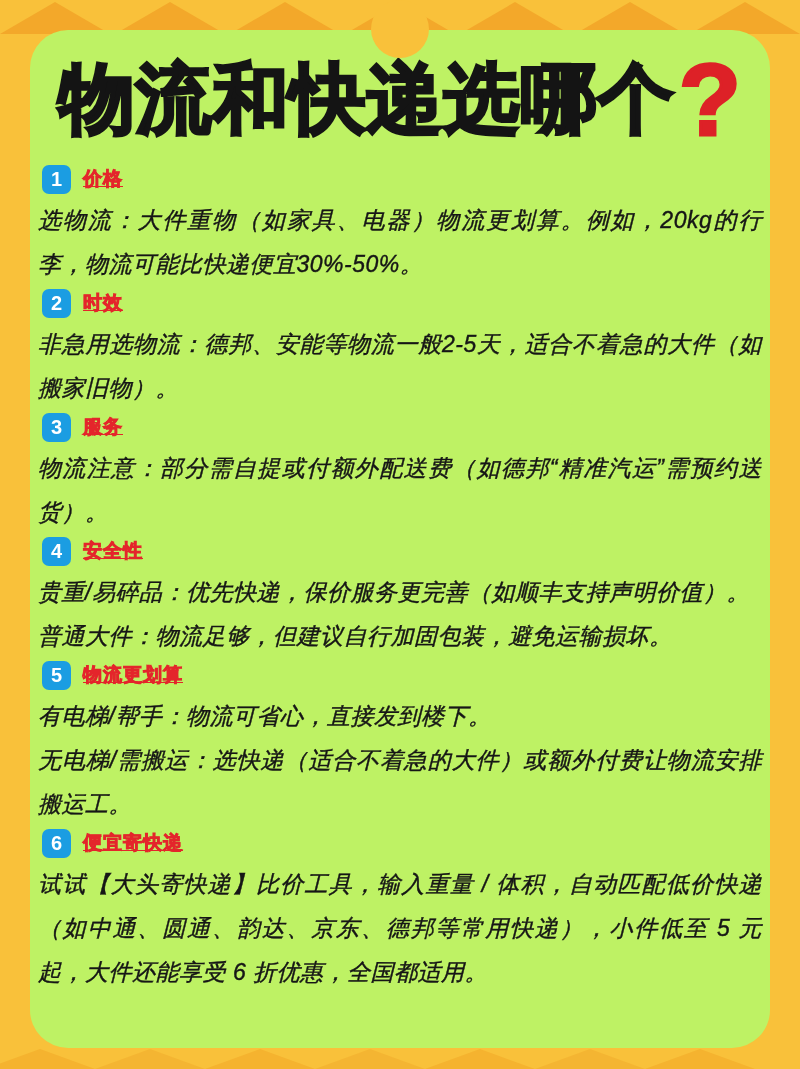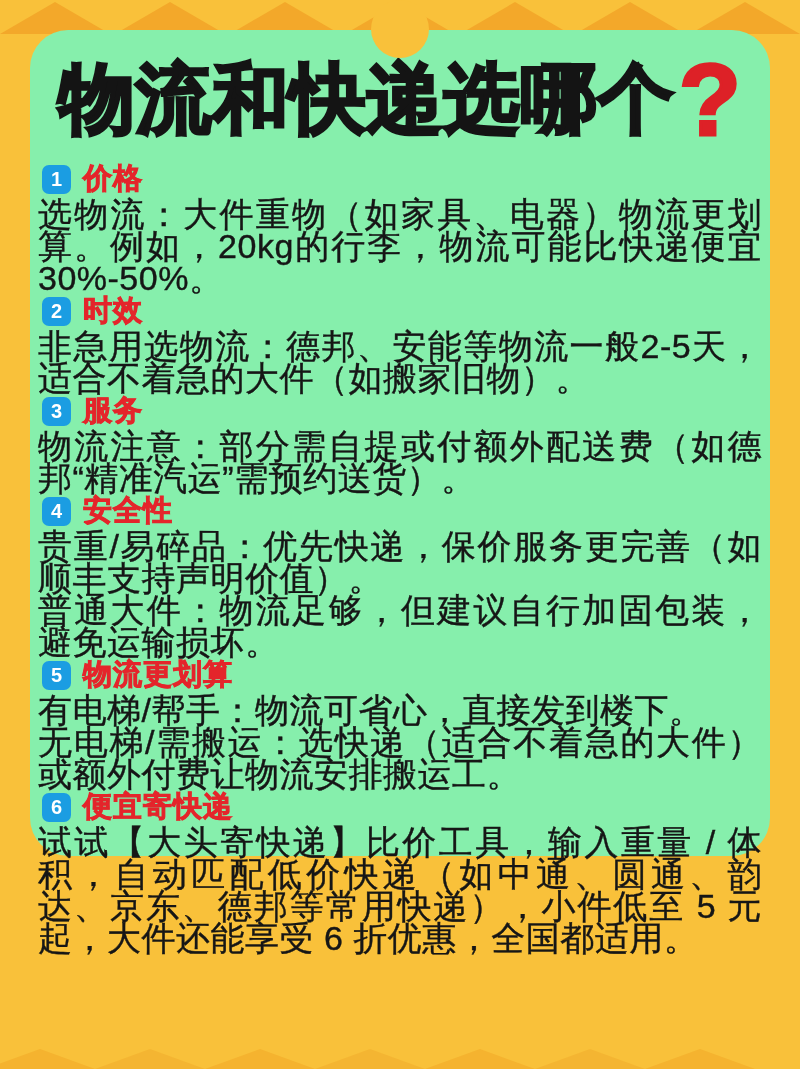--- a/index.html
+++ b/index.html
@@ -9,22 +9,22 @@
     background: #F9C13A;
     position: relative;
   }
   .bg-deco { position: absolute; left: 0; width: 800px; z-index: 0; }
   .bg-deco.top { top: 0; height: 34px; }
   .bg-deco.bottom { bottom: 0; height: 24px; }
 
   .card {
     position: absolute;
     left: 30px; top: 30px;
-    width: 740px; height: 826px;
-    background: #86efac;
+    width: 740px; height: 1018px;
+    background: #bef264;
     border-radius: 38px;
     z-index: 1;
     padding: 0 8px;
   }
   .notch {
     position: absolute;
     left: 50%; top: -30px;
     width: 58px; height: 58px;
     margin-left: -29px;
     background: #F9C13A;
@@ -70,34 +70,36 @@
     border-radius: 7px;
     font-size: 20px;
     font-weight: bold;
     display: flex;
     align-items: center;
     justify-content: center;
     margin-right: 12px;
     flex: 0 0 auto;
   }
   .section-heading {
-    font-size: 29px;
+    font-size: 19px;
     font-weight: bold;
     color: #E4252B;
     -webkit-text-stroke: 0.9px #E4252B;
     letter-spacing: 1px;
+    text-decoration: underline;
   }
   .section-body { color: #161616; }
   .body-line {
-    font-size: 34px;
-    line-height: 32px;
+    font-size: 23px;
+    line-height: 44px;
     color: #161616;
     letter-spacing: 0.5px;
     -webkit-text-stroke: 0.4px #161616;
     text-align: justify;
+    font-style: italic;
   }
 </style>
 </head>
 <body>
 
 <svg class="bg-deco top" viewBox="0 0 800 34" preserveAspectRatio="none">
   <rect x="0" y="0" width="800" height="34" fill="#F9C13A"></rect>
   <polygon points="55,2 110,34 0,34" fill="#F3A82A"></polygon>
   <polygon points="170,2 225,34 115,34" fill="#F3A82A"></polygon>
   <polygon points="285,2 340,34 230,34" fill="#F3A82A"></polygon>

